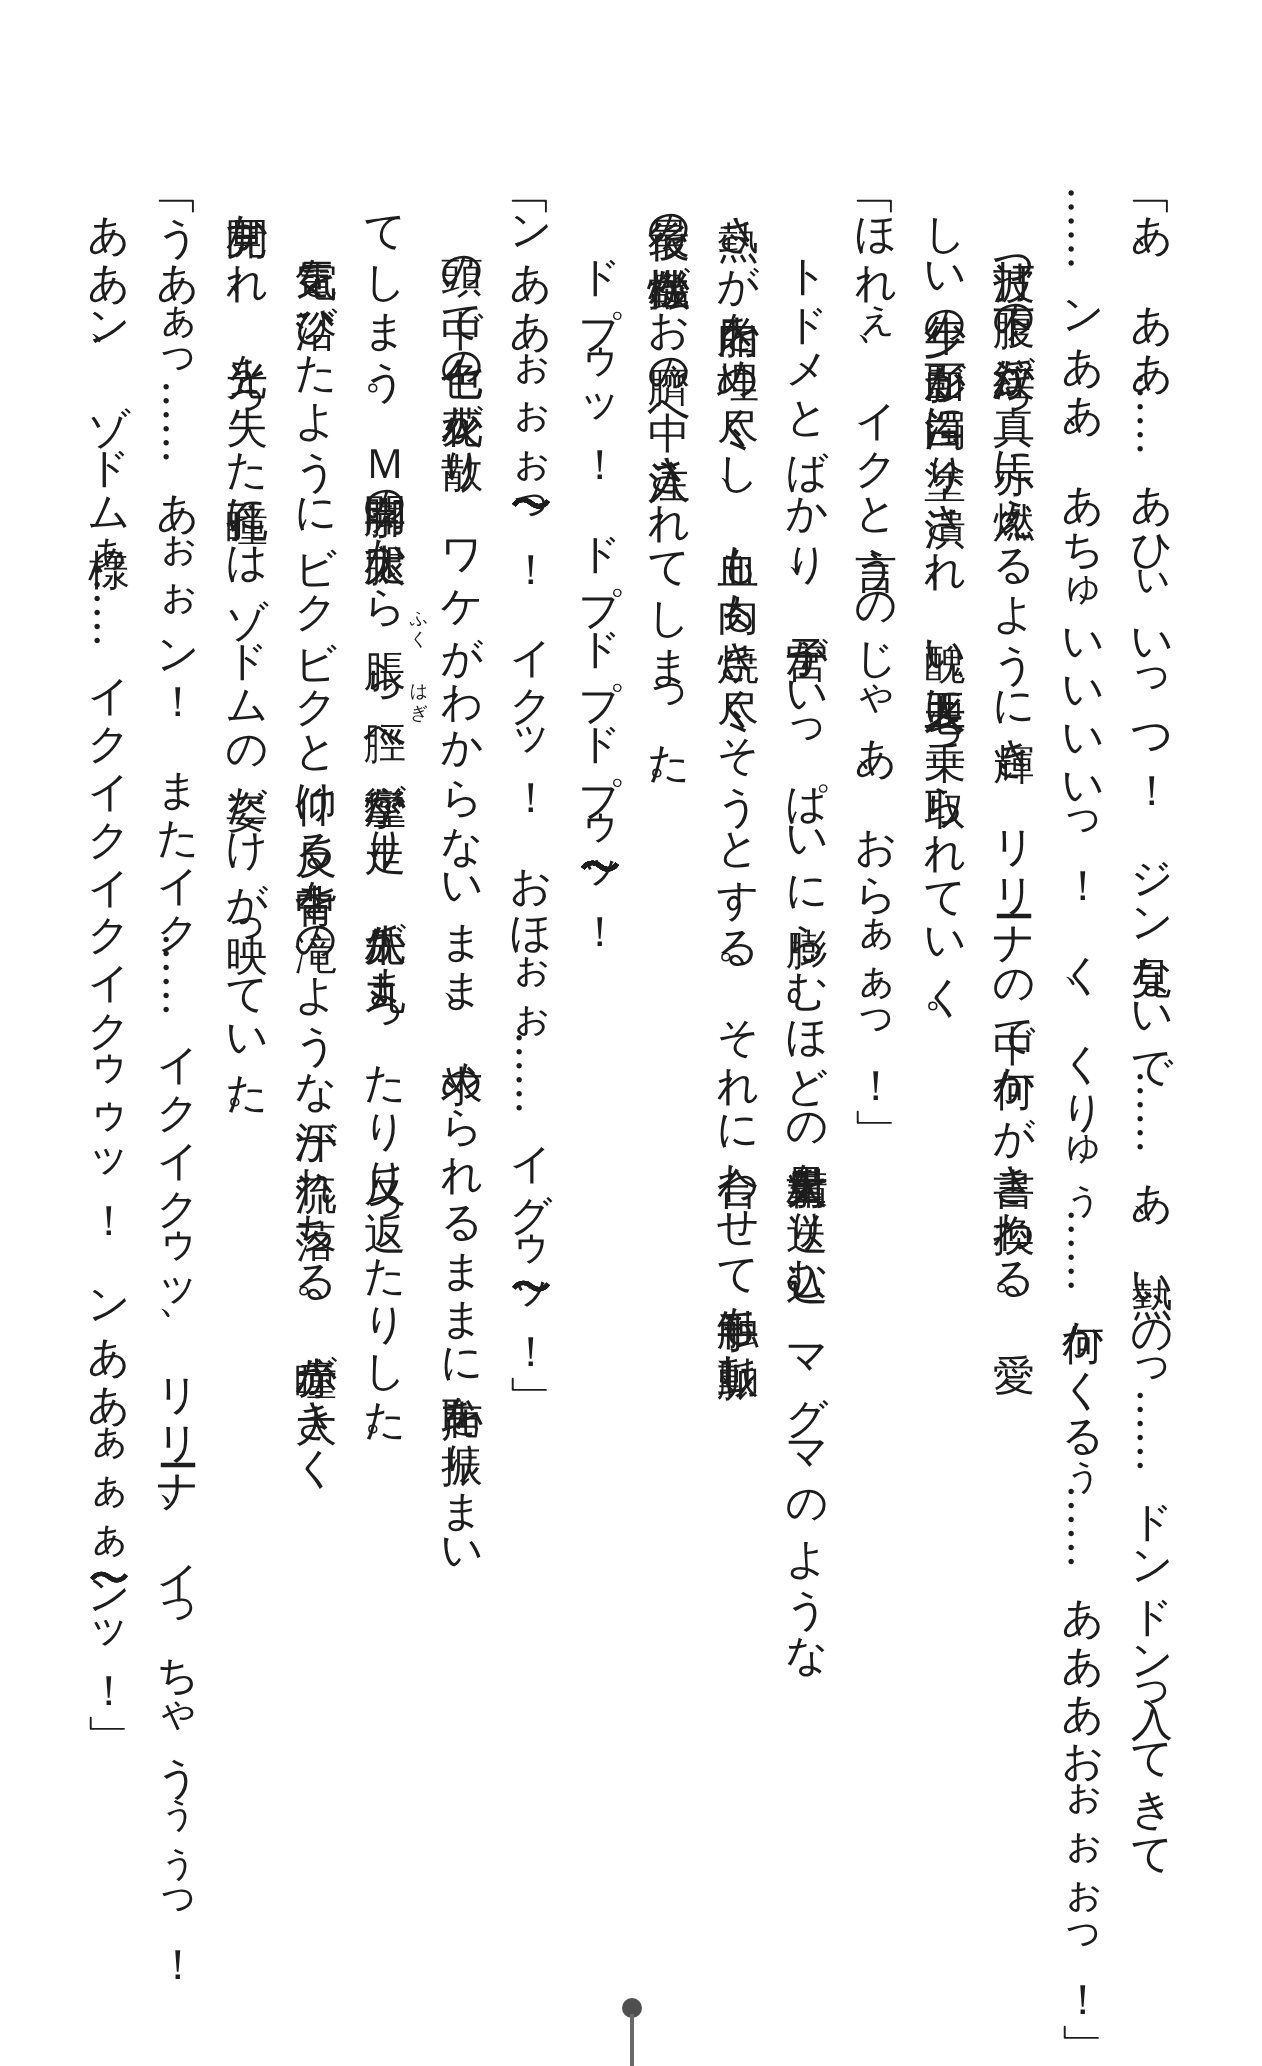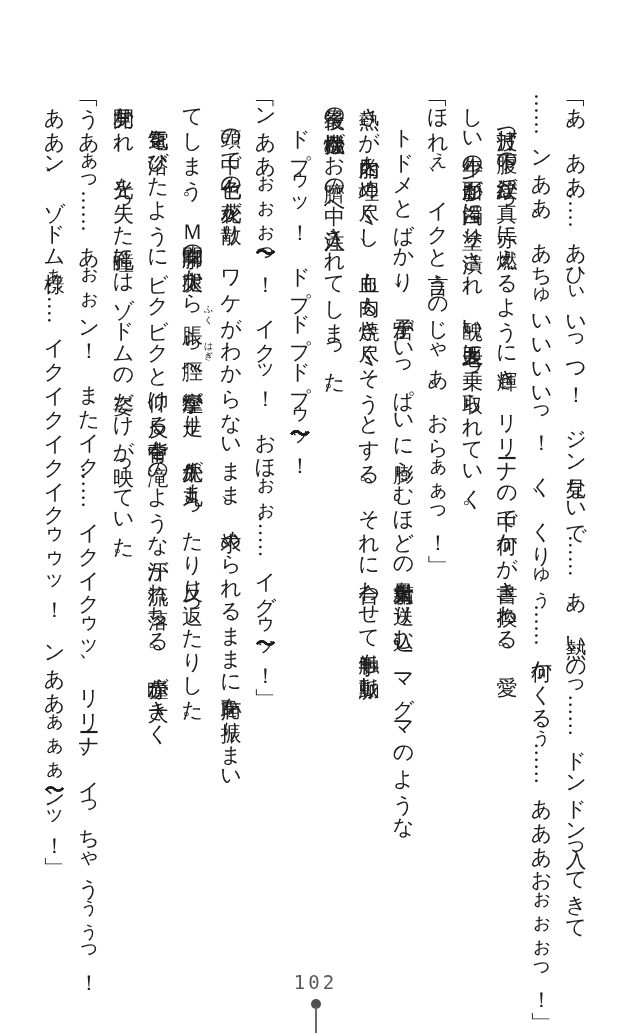--- a/index.html
+++ b/index.html
@@ -89,18 +89,17 @@
       <p class="col indent">ドプゥッ！　ドプドプドプゥ〜〜〜〜〜〜〜〜〜〜〜〜ッ！</p>
       <p class="col">「ンああぉぉぉ〜〜〜〜〜〜〜〜っ！　イクッ！　おほぉぉ……イグゥ〜〜〜〜ッ！」</p>
       <p class="col indent">頭の中で七色の火花が散り、ワケがわからないまま、求められるままに恥声を振りまい</p>
       <p class="col">てしまう。Ｍ字開脚の太腿から<ruby>脹<rt>ふく</rt></ruby>ら<ruby>脛<rt>はぎ</rt></ruby>へ痙攣が走り、爪先が丸まったり反り返ったりした。</p>
       <p class="col indent">電気を浴びたようにビクビクと仰け反る背中を滝のような汗が流れ落ちる。赤瞳が大きく</p>
       <p class="col">見開かれ、光を失った瞳孔にはゾドムの姿だけが映っていた。</p>
       <p class="col">「うあぁっ……あぉぉン！　またイク……イクイクゥッ、リリーナ、イっちゃうぅぅっ！</p>
       <p class="col">ああン、ゾドム様ぁ……イクイクイクイクゥゥッ！　ンああぁぁぁ〜〜〜ンッ！」</p>
     </div>
 
-  <div class="page-number">102</div>
 
   <div class="marker-dot"></div>
   <div class="marker-line"></div>
 
 </div>
 
 </body></html>

